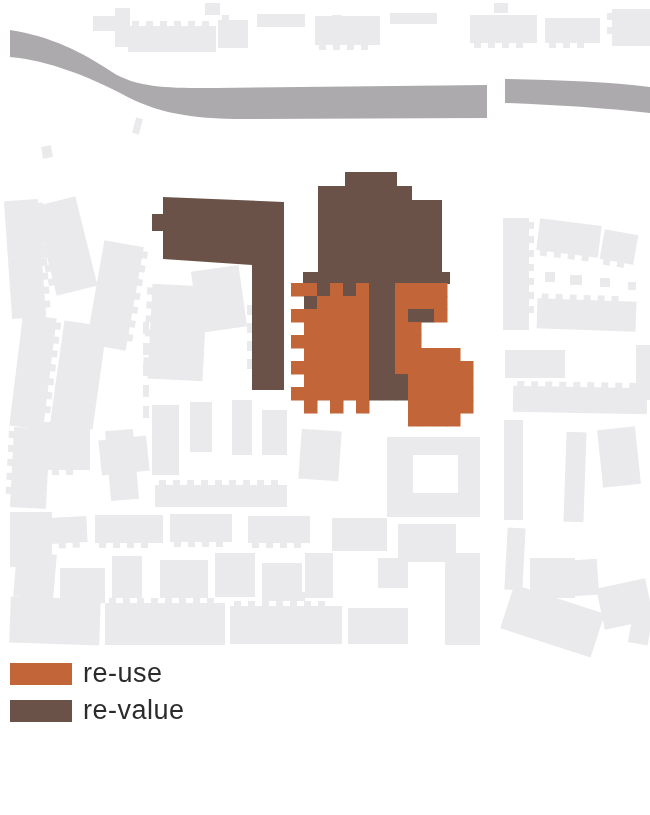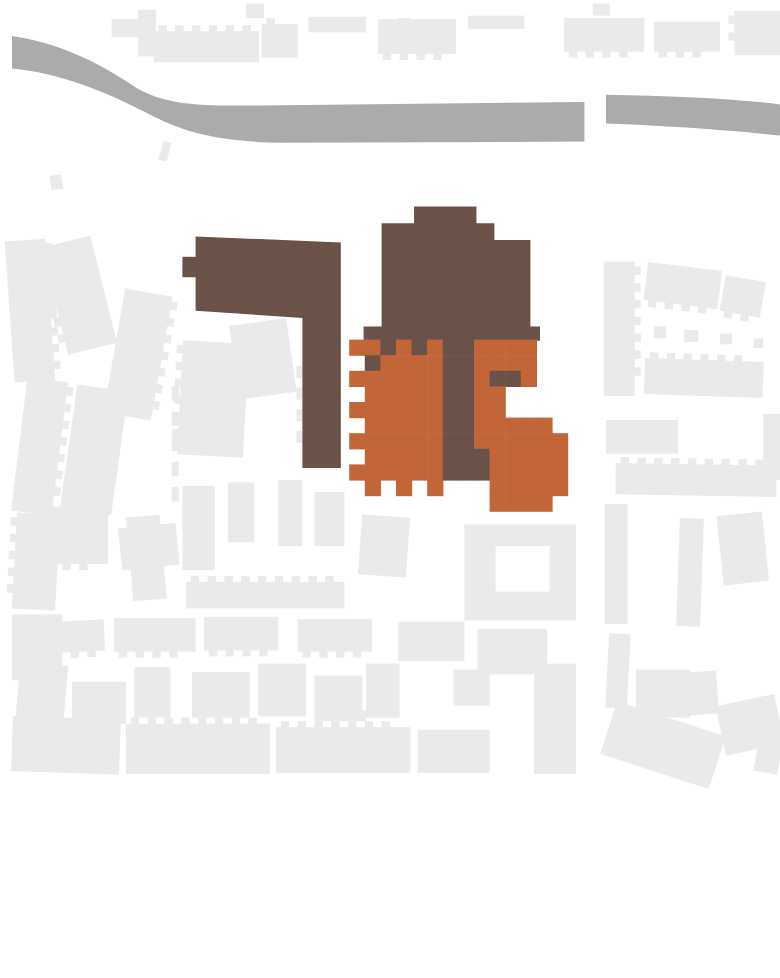--- a/index.html
+++ b/index.html
@@ -522,14 +522,22 @@
         <rect x="447" y="400" width="13.5" height="13.5" fill="#C2663A"></rect>
         <rect x="460" y="400" width="13.5" height="13.5" fill="#C2663A"></rect>
         <rect x="408" y="413" width="13.5" height="13.5" fill="#C2663A"></rect>
         <rect x="421" y="413" width="13.5" height="13.5" fill="#C2663A"></rect>
         <rect x="434" y="413" width="13.5" height="13.5" fill="#C2663A"></rect>
         <rect x="447" y="413" width="13.5" height="13.5" fill="#C2663A"></rect>
       </g>
     </svg>
 
   <div id="legend">
+    <div class="legend-row">
+      <div class="legend-swatch" style="background: rgb(194, 102, 58);"></div>
+      <div class="legend-label">re-use</div>
+    </div>
+    <div class="legend-row">
+      <div class="legend-swatch" style="background: rgb(107, 82, 72);"></div>
+      <div class="legend-label">re-value</div>
+    </div>
   </div>
 </div>
 
 </body></html>

